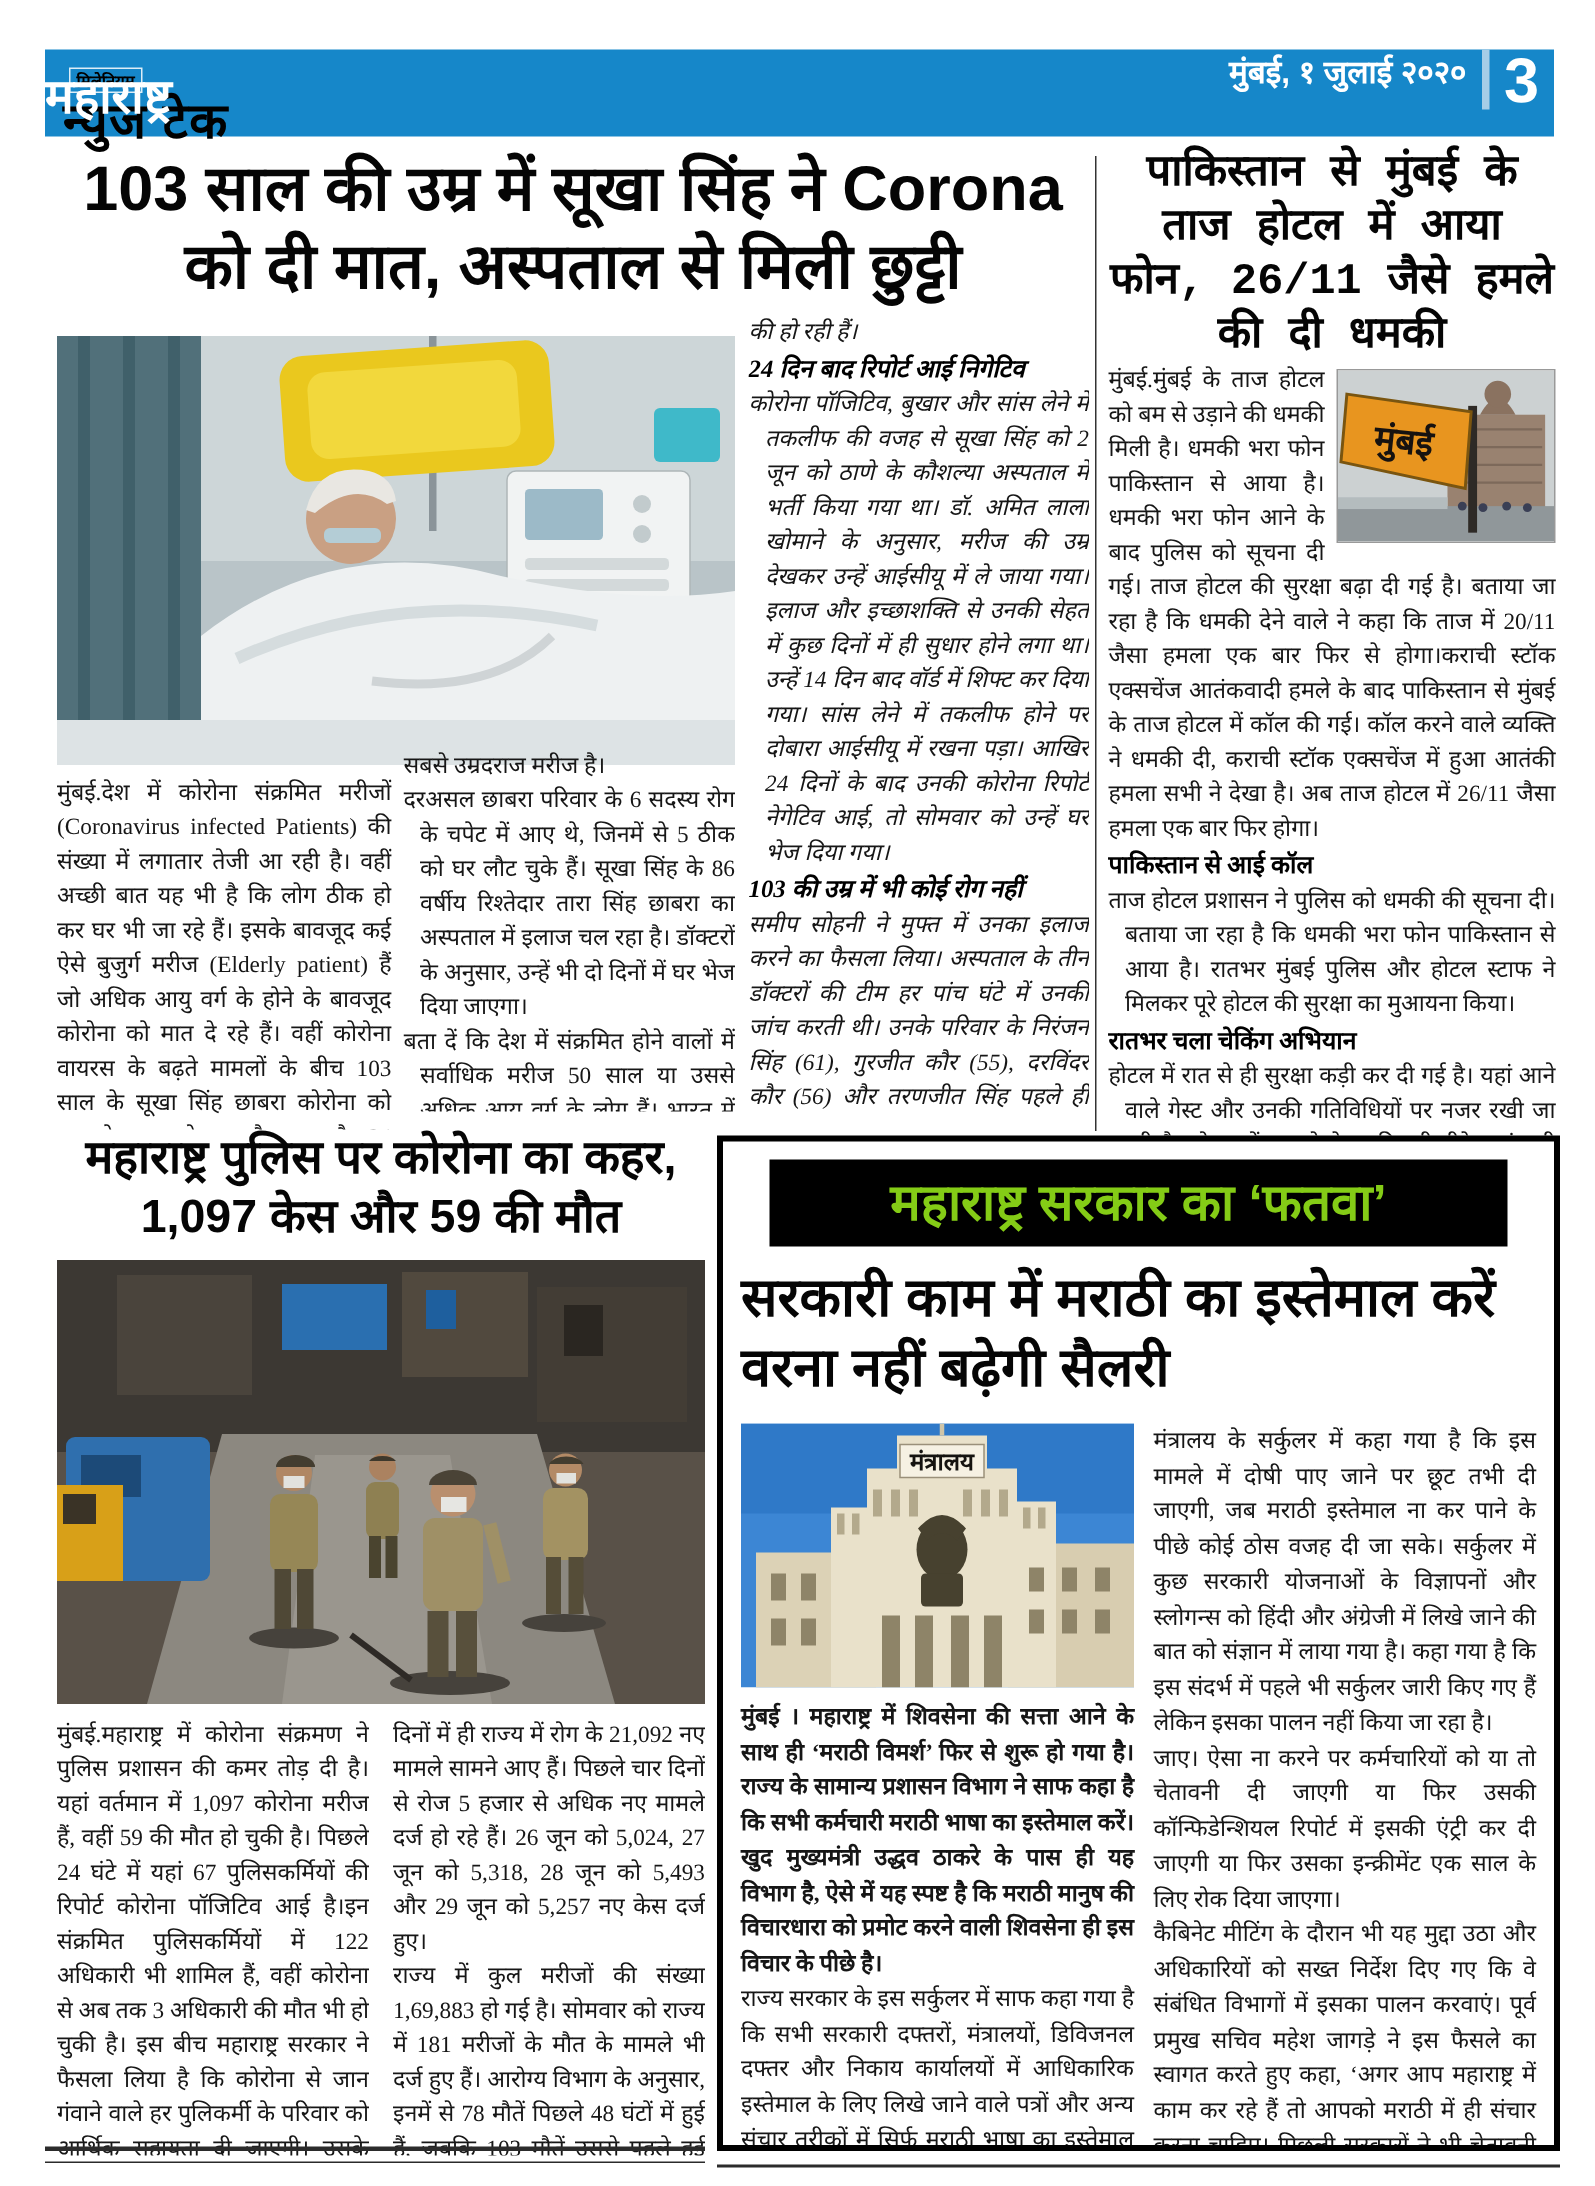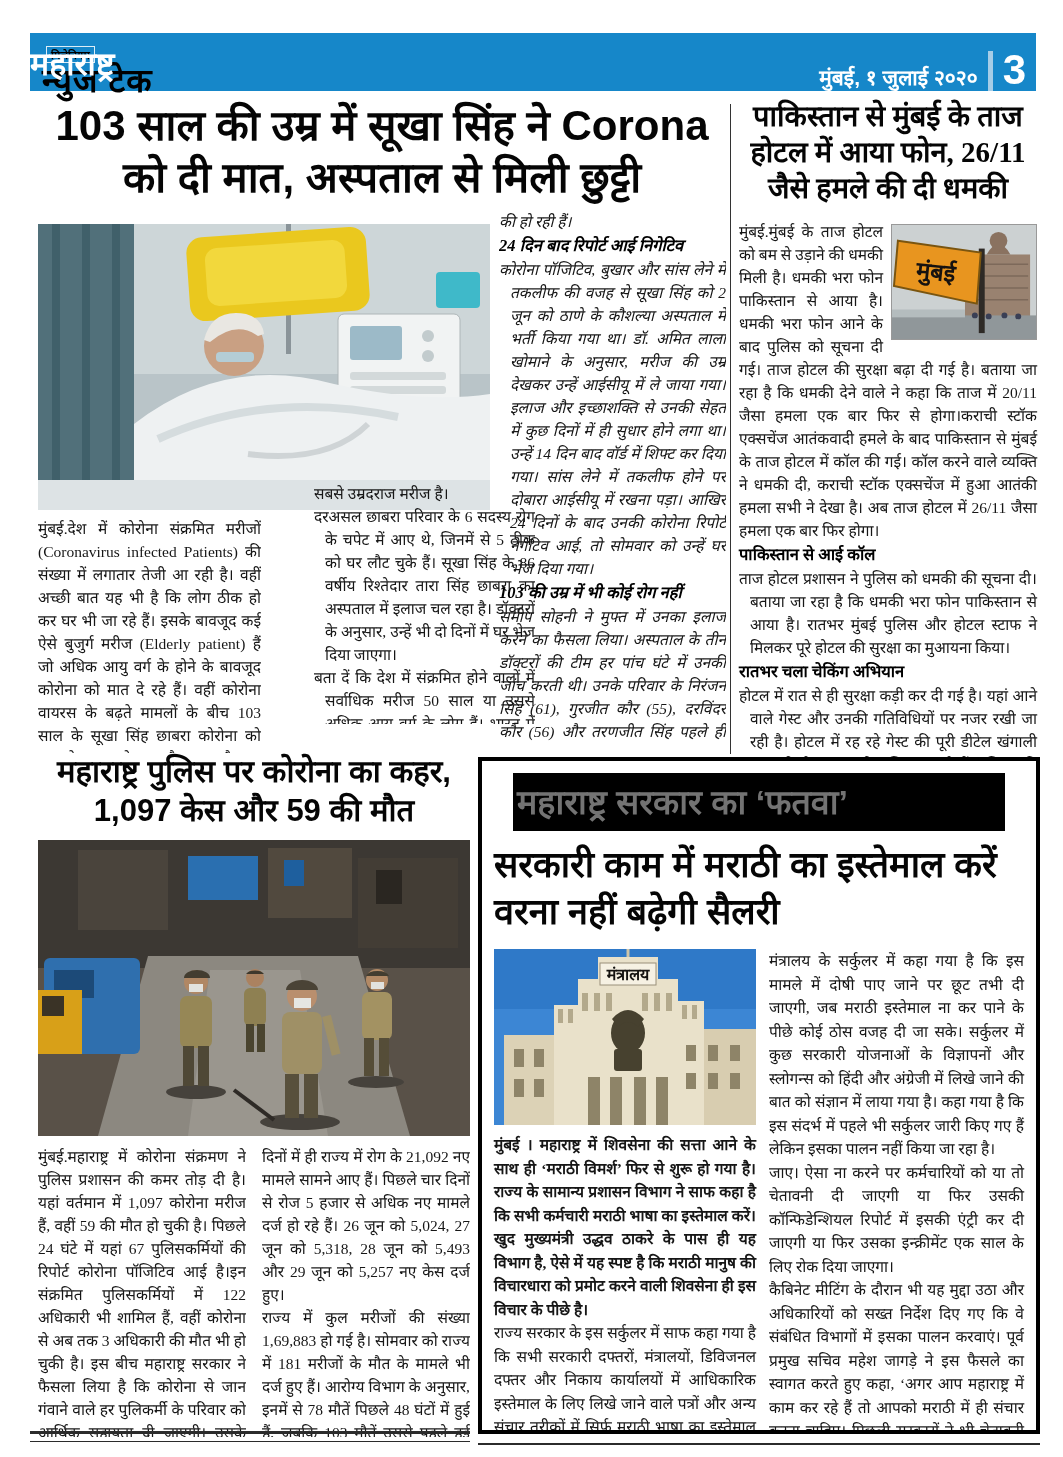--- a/index.html
+++ b/index.html
@@ -10,61 +10,61 @@
   
   .header { position:absolute; left:30px; top:33px; width:1006px; height:58px;
             background:#1687c9; display:flex; align-items:center; }
   .logo { position:absolute; left:12px; top:12px; color:#000000; }
   .logo-tag { display:inline-block; font-family:"Liberation Sans",sans-serif; font-weight:bold;
               font-size:11px; border:1px solid rgba(255,255,255,.85); padding:0 4px; margin-left:4px; }
   .logo-title { font-family:"Liberation Sans",sans-serif; font-weight:bold; font-size:33px;
                 line-height:36px; letter-spacing:1px; }
   .section-name { position:absolute; left:0; right:0; text-align:left; color:#fff;
                   font-weight:bold; font-size:32px; font-family:"Liberation Sans",sans-serif; }
-  .header-right { position:absolute; right:10px; top:0; height:58px; display:flex; align-items:flex-end; gap:10px; color:#fff; }
+  .header-right { position:absolute; right:10px; top:0; height:58px; display:flex; align-items:flex-start; gap:10px; color:#fff; }
   .header-date { font-weight:bold; font-size:21px; font-family:"Liberation Sans",sans-serif; }
   .header-sep { width:5px; height:40px; background:#a6cde7; }
   .page-num { font-weight:bold; font-size:42px; font-family:"Liberation Sans",sans-serif; line-height:42px; }
 
   
   .btxt { font-size:15.5px; line-height:23px; text-align:justify; color:#161616; }
   .btxt p { text-indent:-11px; padding-left:11px; margin:0; }
   .btxt p.flush { text-indent:0; padding-left:0; }
   .subhead { font-weight:bold; font-size:16.5px; line-height:25px; text-indent:0 !important;
              padding-left:0 !important; color:#000; }
 
   
   .corona-headline { position:absolute; left:40px; top:100px; width:684px; text-align:center;
                      font-weight:bold; color:#050505; font-size:42px; line-height:52px;
                      font-family:"Liberation Sans",sans-serif; }
   .corona-photo { position:absolute; left:38px; top:224px; width:452px; height:286px; }
   .corona-col1 { position:absolute; left:38px; top:517px; width:223px; height:236px; overflow:hidden; }
-  .corona-col2 { position:absolute; left:269px; top:482px; width:221px; height:242px; overflow:hidden;margin-left:45px; }
+  .corona-col2 { position:absolute; left:269px; top:499px; width:221px; height:242px; overflow:hidden; }
   .corona-col3 { position:absolute; left:499px; top:210px; width:227px; height:534px; overflow:hidden;font-style:italic; }
   .vdiv1 { position:absolute; left:730px; top:104px; width:1px; height:650px; background:#333; }
 
   
   .taj { position:absolute; left:739px; top:98px; width:298px; }
   .taj-headline { text-align:center; font-weight:bold; font-size:29px; line-height:36px;
-                  color:#050505; font-family:Liberation Serif, serif; margin-bottom:14px; }
+                  color:#050505; font-family:Liberation Mono, monospace; }
   .taj-photo { float:right; width:146px; height:116px; margin:4px 0 4px 8px; border:1px solid #999; }
 
   
   .police { position:absolute; left:38px; top:752px; width:432px; }
   .police-headline { text-align:center; font-weight:bold; font-size:31px; line-height:39px;
                      color:#050505; font-family:"Liberation Sans",sans-serif; margin-bottom:10px; }
   .police-photo { width:432px; height:296px; display:block; }
   .police-cols { display:flex; gap:16px; margin-top:9px; }
   .police-col { width:208px; height:292px; overflow:hidden; }
 
   
   .marathi { position:absolute; left:478px; top:757px; width:562px; height:677px;
              border:4px solid #000; background:#fff; padding:12px 12px 6px 12px; overflow:hidden; }
-  .marathi-banner { margin:0 auto 10px auto; width:492px; background:#000; color:#737373;
-                    font-weight:bold; font-size:34px; line-height:40px;
+  .marathi-banner { margin:0 auto 10px auto; width:492px; background:#000; color:#84cc16;
+                    text-align:center; font-weight:bold; font-size:34px; line-height:40px;
                     padding:9px 4px; font-family:"Liberation Sans",sans-serif; }
   .marathi-headline { text-align:left; font-weight:bold; font-size:36px; line-height:47px;
                       color:#050505; font-family:"Liberation Sans",sans-serif; margin-bottom:14px; }
   .marathi-cols { display:flex; gap:13px; }
   .marathi-colL { width:262px; }
   .marathi-colR { flex:1; }
   .marathi-photo { width:262px; height:176px; display:block; margin-bottom:8px; }
   .marathi .lead p { font-weight:bold; }
   .marathi .btxt { font-size:15.5px; line-height:23.5px; }
 

